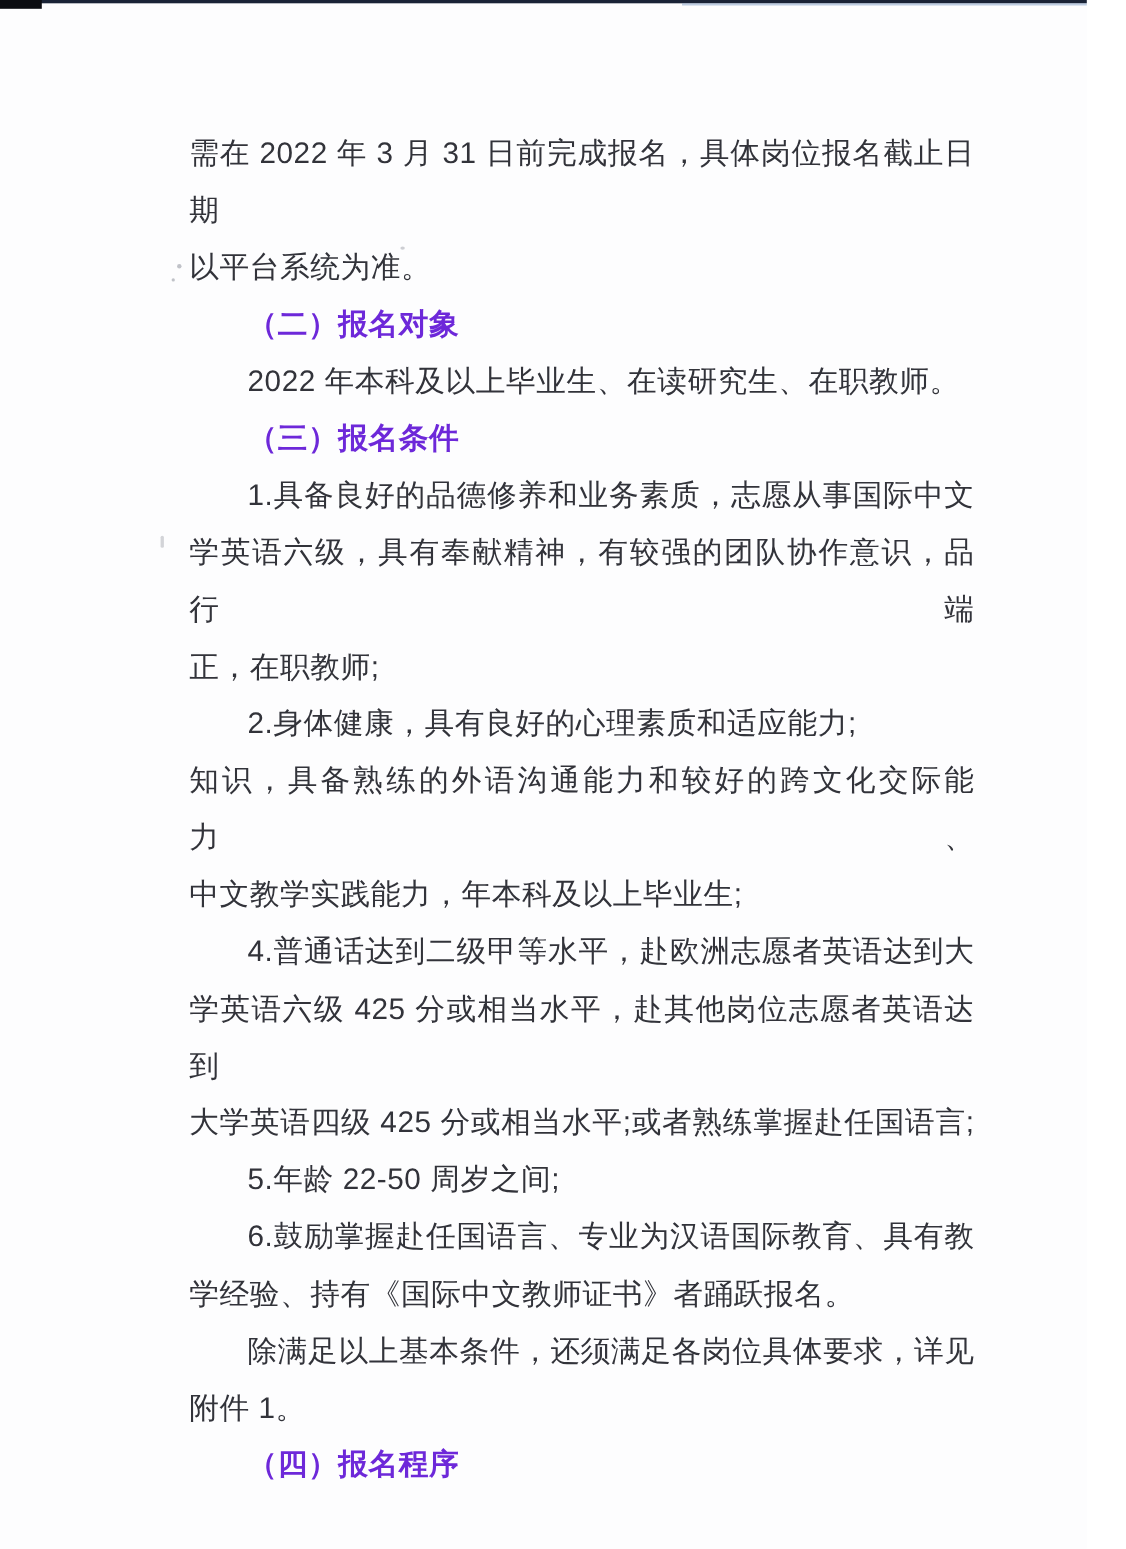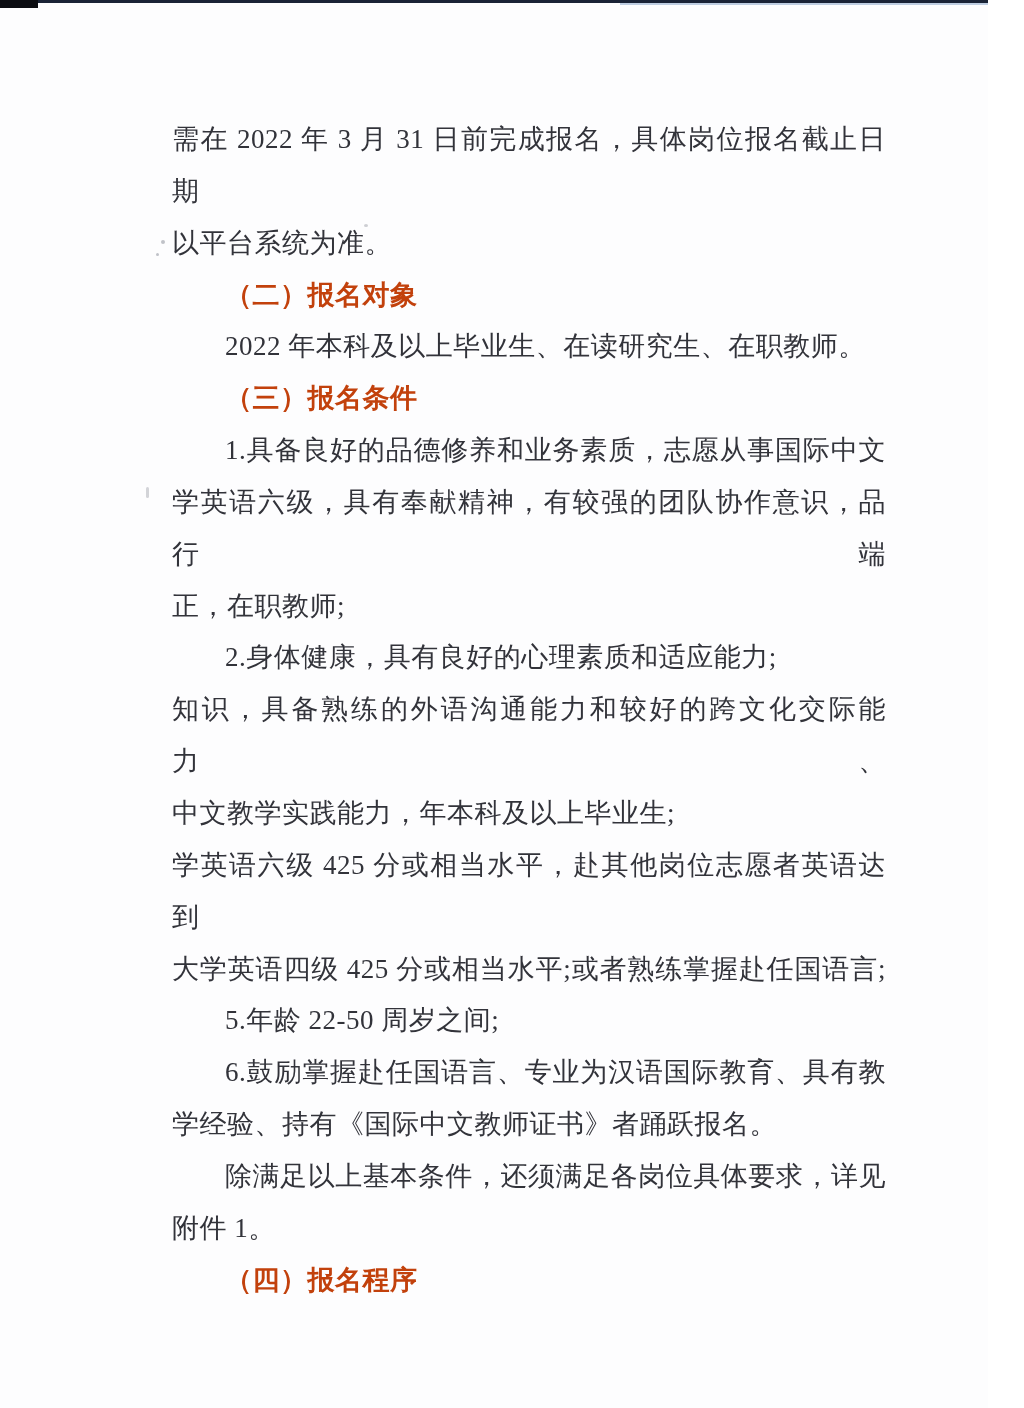--- a/index.html
+++ b/index.html
@@ -4,21 +4,21 @@
 <style>
   html, body { margin: 0; padding: 0; }
   body { background: #ffffff; }
 
   .page {
     position: relative;
     width: 988px;
     height: 1408px;
     background: #fdfdfe;
     overflow: hidden;
-    font-family: Liberation Serif, serif;
+    font-family: Liberation Sans, sans-serif;
     color: #32333a;
   }
 
   
   .top-edge-line {
     position: absolute; top: 0; left: 0;
     width: 1024px; height: 3px;
     background: #1a2336;
   }
   .top-edge-tint {
@@ -44,21 +44,21 @@
     position: absolute;
     left: 172px; top: 114px;
     width: 714px;
     font-size: 27px;
     line-height: 51.85px;
     letter-spacing: 0.5px;
   }
   .ln { min-height: 51.85px; }
   .fill { text-align: justify; text-align-last: justify; }
   .indent { padding-left: 53px; }
-  .head { font-weight: 700; color: #c2410c; }
+  .head { font-weight: 700; color: #6d28d9; }
 </style>
 </head>
 <body>
 
 <div class="page">
 
   <div class="top-edge-line"></div>
   <div class="top-edge-tint"></div>
   <div class="corner-mark"></div>
 
@@ -72,20 +72,21 @@
     <div class="ln">以平台系统为准。</div>
     <div class="ln head indent">（二）报名对象</div>
     <div class="ln indent">2022 年本科及以上毕业生、在读研究生、在职教师。</div>
     <div class="ln head indent">（三）报名条件</div>
     <div class="ln indent fill">1.具备良好的品德修养和业务素质，志愿从事国际中文</div>
     <div class="ln fill">学英语六级，具有奉献精神，有较强的团队协作意识，品行端</div>
     <div class="ln">正，在职教师;</div>
     <div class="ln indent">2.身体健康，具有良好的心理素质和适应能力;</div>
     <div class="ln fill">知识，具备熟练的外语沟通能力和较好的跨文化交际能力、</div>
     <div class="ln">中文教学实践能力，年本科及以上毕业生;</div>
+    <div class="ln indent fill">4.普通话达到二级甲等水平，赴欧洲志愿者英语达到大</div>
     <div class="ln fill">学英语六级 425 分或相当水平，赴其他岗位志愿者英语达到</div>
     <div class="ln fill">大学英语四级 425 分或相当水平;或者熟练掌握赴任国语言;</div>
     <div class="ln indent">5.年龄 22-50 周岁之间;</div>
     <div class="ln indent fill">6.鼓励掌握赴任国语言、专业为汉语国际教育、具有教</div>
     <div class="ln">学经验、持有《国际中文教师证书》者踊跃报名。</div>
     <div class="ln indent fill">除满足以上基本条件，还须满足各岗位具体要求，详见</div>
     <div class="ln">附件 1。</div>
     <div class="ln head indent">（四）报名程序</div>
 
   </div>

